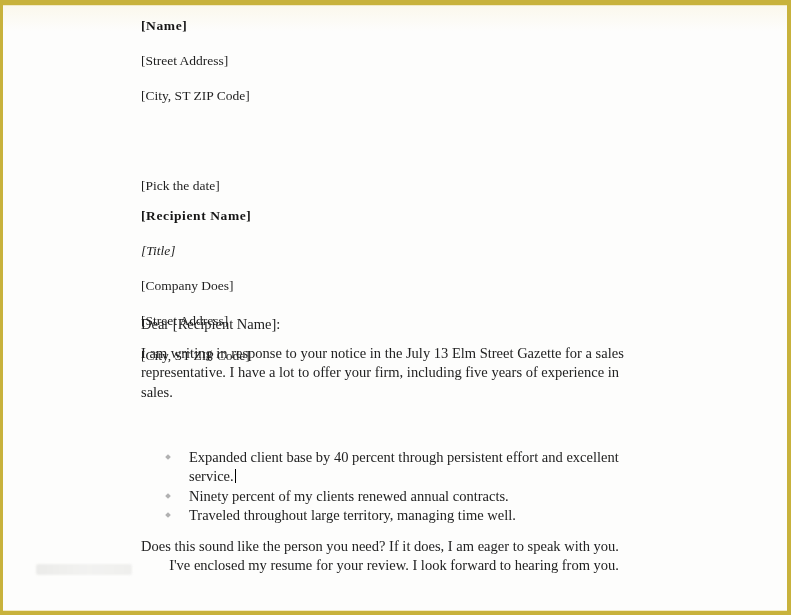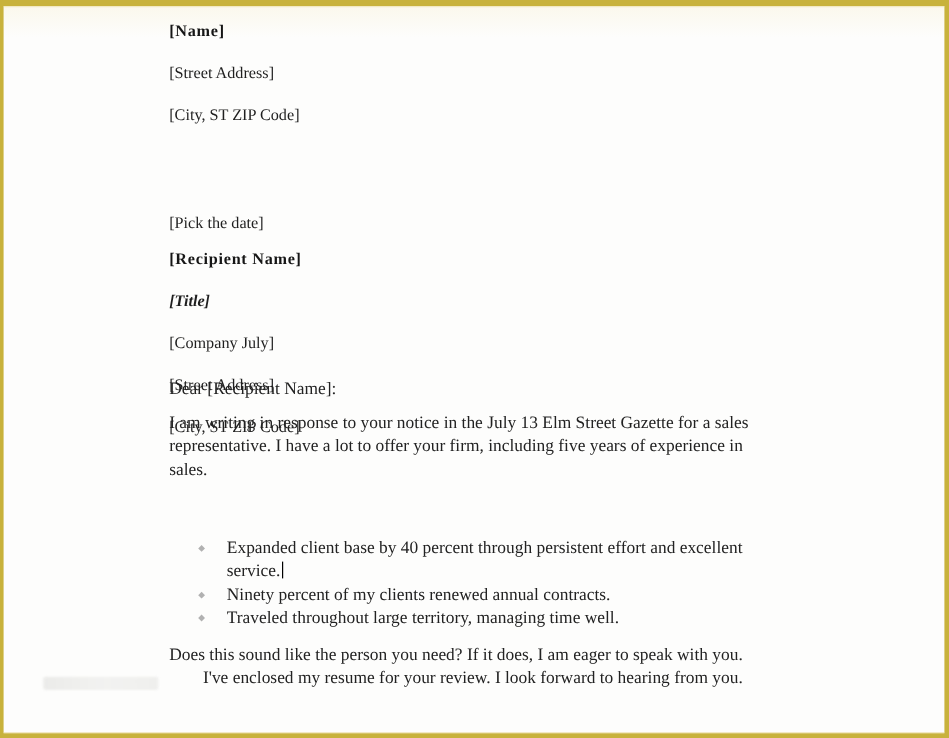--- a/index.html
+++ b/index.html
@@ -36,21 +36,21 @@
     line-height: 17.5px;
   }
   .sender   { top: -1px; }
   .dateline { top: 132px; margin-top: 45px; }
   .recipient{ top: 189px; }
   .bold-line {
     font-weight: bold;
     letter-spacing: 0.6px;
     color: #161616;
   }
-  .italic-line { font-style: italic; font-weight: bold; }
+  .italic-line { font-style: italic; }
   .bodytext {
     left: 141px;
     font-size: 14.5px;
     line-height: 19.4px;
     color: #222;
   }
   .salutation { top: 315px; }
   .para-intro { top: 344px; }
   .accomplishments { top: 416px; }
   .closing { top: 537px; text-align: right; }
@@ -111,21 +111,21 @@
       <div class="bold-line">[Name]</div>
       <div>[Street Address]</div>
       <div>[City, ST ZIP Code]</div>
     </div>
 
     <div class="block addr dateline">[Pick the date]</div>
 
     <div class="block addr recipient">
       <div class="bold-line">[Recipient Name]</div>
       <div class="italic-line">[Title]</div>
-      <div>[Company July]</div>
+      <div>[Company Does]</div>
       <div>[Street Address]</div>
       <div>[City, ST ZIP Code]</div>
     </div>
 
     <div class="block bodytext salutation">Dear [Recipient Name]:</div>
 
     <div class="block bodytext para-intro">I am writing in response to your notice in the July 13 Elm Street Gazette for a sales
 representative. I have a lot to offer your firm, including five years of experience in
 sales.</div>
 

